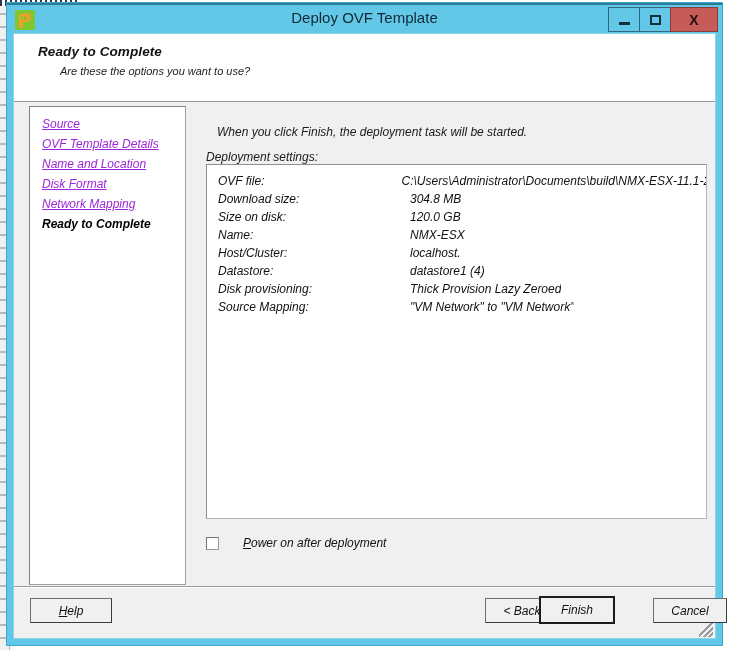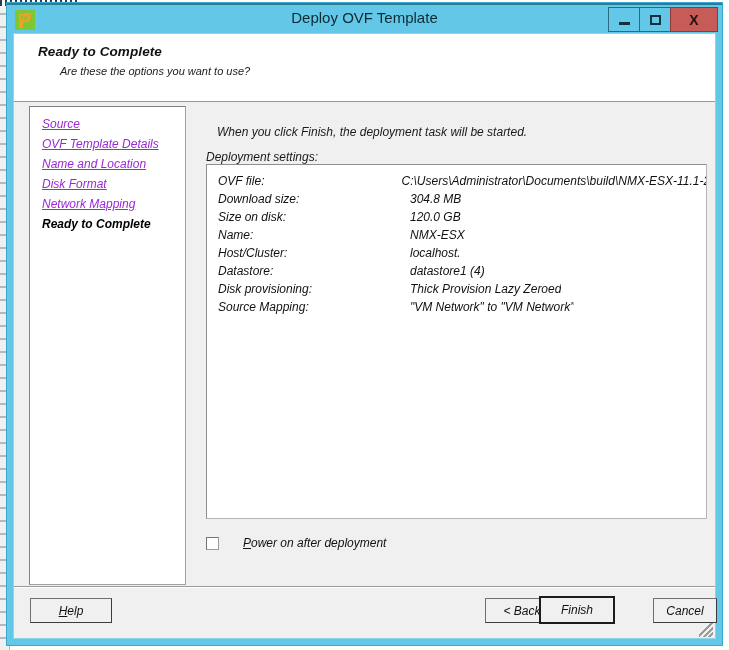--- a/index.html
+++ b/index.html
@@ -242,21 +242,21 @@
     display: flex; align-items: center; justify-content: center;
     cursor: pointer;
     font-family: "Liberation Sans", sans-serif;
   }
   #help-button { left: 16px; top: 12px; width: 82px; }
   #back-button { left: 471px; top: 12px; width: 74px; }
   #finish-button {
     left: 525px; top: 10px; width: 76px; height: 28px;
     border: 2px solid #1c1c1c;
   }
-  #cancel-button { left: 639px; top: 12px; width: 64px; }
+  #cancel-button { left: 639px; top: 12px; width: 74px; }
 
   #resize-grip {
     position: absolute; right: 2px; bottom: 1px;
     width: 14px; height: 14px;
     background:
       linear-gradient(135deg, transparent 0 42%, #9a9a9a 42% 52%, transparent 52% 100%),
       linear-gradient(135deg, transparent 0 62%, #9a9a9a 62% 72%, transparent 72% 100%),
       linear-gradient(135deg, transparent 0 82%, #9a9a9a 82% 92%, transparent 92% 100%);
   }
 </style>

